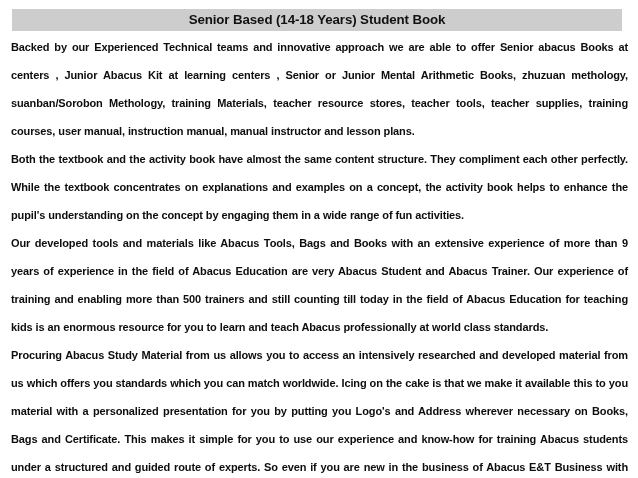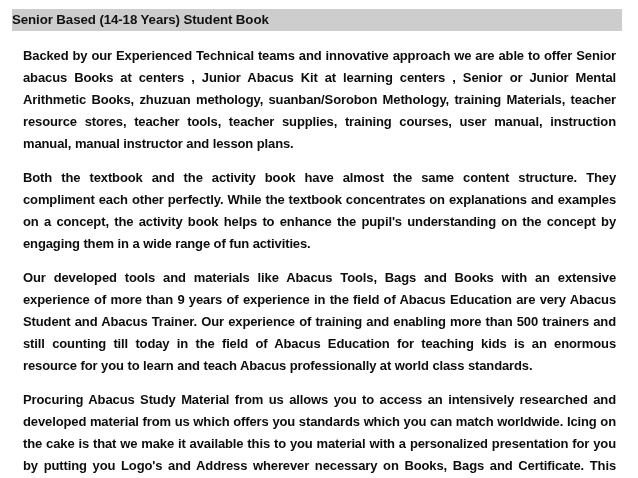--- a/index.html
+++ b/index.html
@@ -25,44 +25,45 @@
 
   .title-banner {
     position: absolute;
     left: 12px;
     top: 9px;
     width: 610px;
     height: 22px;
     background: #cdcdcd;
     display: flex;
     align-items: center;
+    justify-content: center;
   }
 
   .title-text {
     font-size: 13.3px;
     font-weight: bold;
     color: #111111;
     letter-spacing: -0.1px;
     line-height: 1;
     white-space: nowrap;
   }
 
   .body-block {
     position: absolute;
     left: 11px;
     top: 33px;
     width: 617px;
   }
 
   .para {
-    margin: 12px;
-    font-size: 13px;
+    margin: 0;
+    font-size: 11px;
     font-weight: bold;
     color: #0d0d0d;
-    line-height: 22px;
+    line-height: 28px;
     text-align: justify;
     text-justify: inter-word;
     letter-spacing: -0.12px;
     word-spacing: 0.1px;
     -webkit-hyphens: none;
     hyphens: none;
   }
 
   
   .para:last-child {

